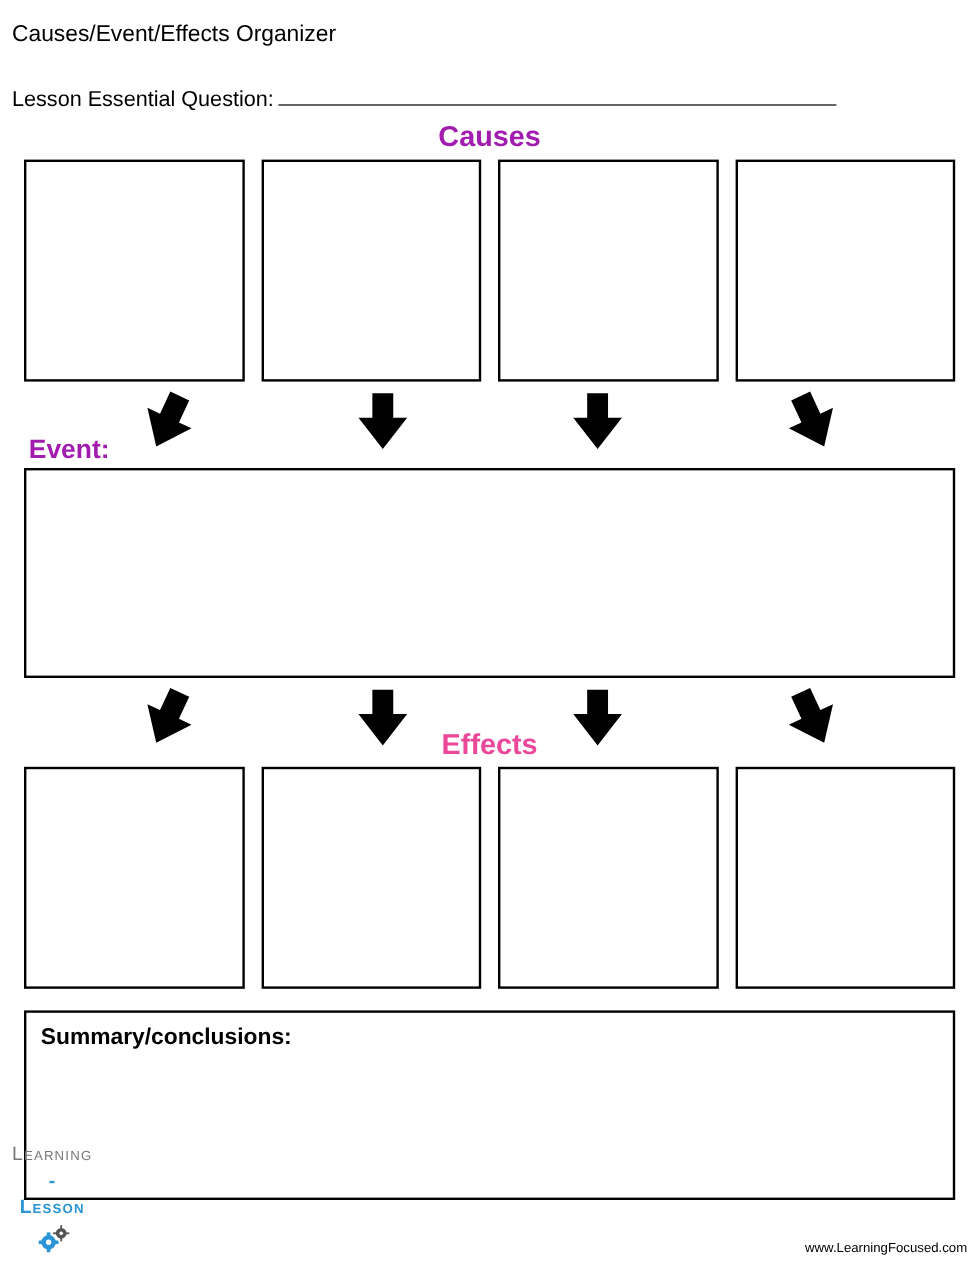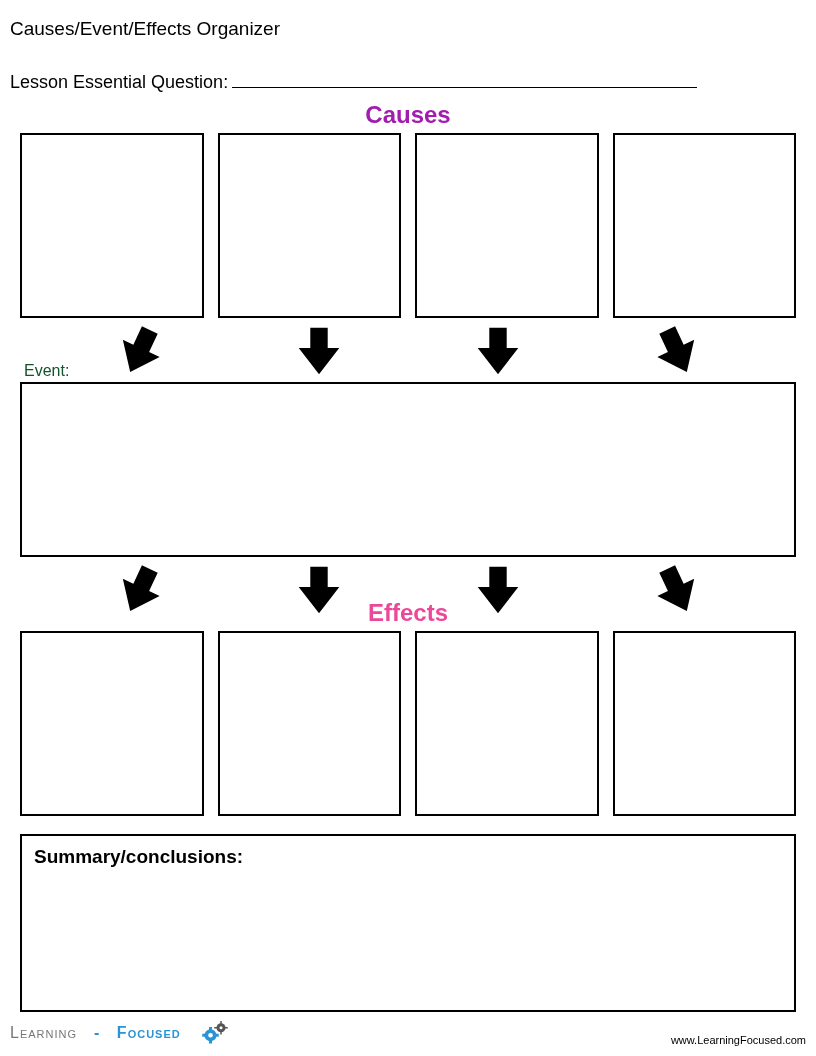--- a/index.html
+++ b/index.html
@@ -51,66 +51,67 @@
       justify-content: space-between;
       padding: 4px 40px 4px 40px;
     }
     .arrow-slot {
       flex: 1;
       display: flex;
       justify-content: center;
     }
     .arrow-svg { display: block; }
     .event-label {
-      font-weight: normal;
-      font-size: 16px;
-      color: #14532d;
+      font-weight: bold;
+      font-size: 22px;
+      color: #a21caf;
       padding-left: 14px;
       margin-top: -22px;
       margin-bottom: 2px;
     }
     .event-box {
       margin: 0 10px;
       border: 2px solid #000;
       height: 175px;
     }
     .effects-heading {
       text-align: center;
       color: #ec4899;
       font-weight: bold;
       font-size: 24px;
       margin-top: -24px;
       margin-bottom: 4px;
     }
     .summary-box {
       margin: 18px 10px 0 10px;
       border: 2px solid #000;
-      height: 178px;
+      height: 158px;
       padding: 10px 12px;
     }
     .summary-label {
       font-weight: bold;
       font-size: 19px;
     }
     .footer {
       position: absolute;
       bottom: 10px;
       left: 10px;
       right: 10px;
       display: flex;
       justify-content: space-between;
       align-items: flex-end;
     }
     .logo {
       display: flex;
       align-items: center;
-      gap: 17px;
+      gap: 4px;
       font-size: 16px;
       letter-spacing: 0.5px;
       color: #777;
+      flex-direction: column;
     }
     .logo .l1 { font-variant: small-caps; letter-spacing: 1px; }
     .logo .dash { color: #2a94d6; font-weight: bold; }
     .logo .l2 { color: #2a94d6; font-variant: small-caps; letter-spacing: 1px; font-weight: bold; }
     .gear-svg { margin-left: 2px; }
     .url { font-size: 11px; color: #000; }
   </style>
 </head>
 <body>
 
@@ -197,21 +198,21 @@
 </div>
 
 <div class="summary-box">
   <div class="summary-label">Summary/conclusions:</div>
 </div>
 
 <div class="footer">
   <div class="logo">
     <span class="l1">Learning</span>
     <span class="dash">-</span>
-    <span class="l2">Focused</span>
+    <span class="l2">Lesson</span>
     <svg class="gear-svg" width="30" height="26" viewBox="0 0 40 34">
       <g fill="#2a94d6">
         <circle cx="14" cy="20" r="8"></circle>
         <circle cx="14" cy="20" r="3" fill="white"></circle>
         <rect x="12" y="9" width="4" height="5"></rect>
         <rect x="12" y="26" width="4" height="5"></rect>
         <rect x="3" y="18" width="5" height="4"></rect>
         <rect x="20" y="18" width="5" height="4"></rect>
       </g>
       <g fill="#555">

